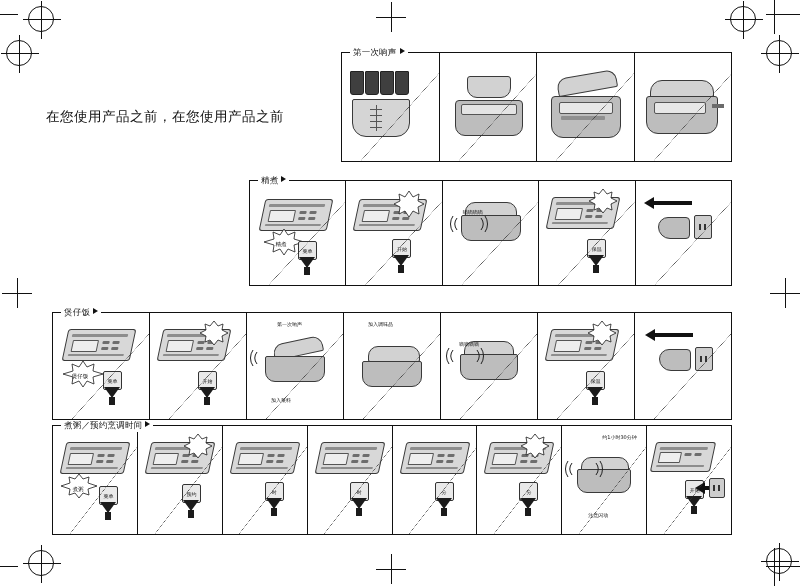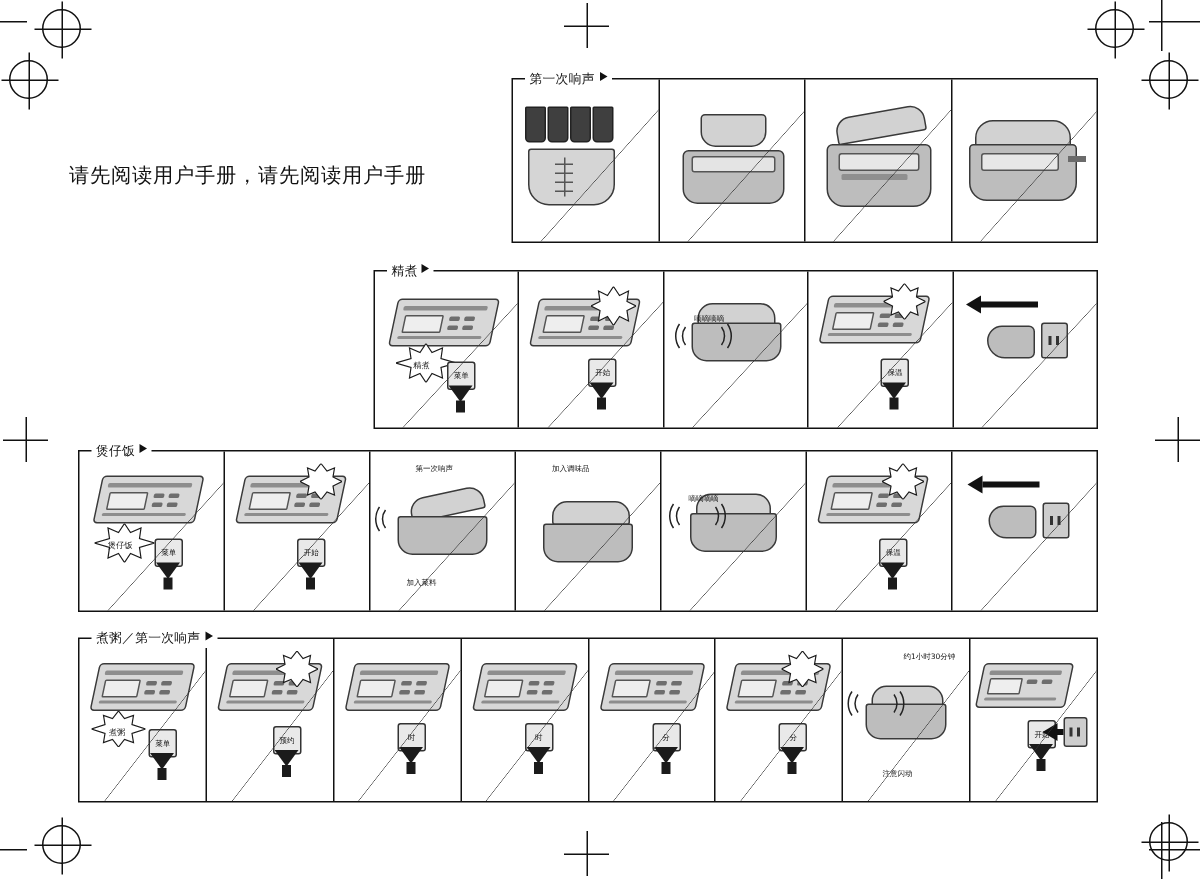--- a/index.html
+++ b/index.html
@@ -309,21 +309,21 @@
   <div class="cross" style="left:770px; top:278px;"></div>
 
   <div class="trim" style="left:766px; top:14px; width:34px; height:1px;"></div>
   <div class="trim" style="left:774px; top:0px; width:1px; height:34px;"></div>
   <div class="trim" style="left:766px; top:566px; width:34px; height:1px;"></div>
   <div class="trim" style="left:774px; top:548px; width:1px; height:38px;"></div>
   <div class="trim" style="left:0px; top:14px; width:18px; height:1px;"></div>
   <div class="trim" style="left:0px; top:566px; width:18px; height:1px;"></div>
 
 
-  <div class="subtitle">请先阅读用户手册，请先阅读用户手册</div>
+  <div class="subtitle">在您使用产品之前，在您使用产品之前</div>
 
 
   <div class="panel" style="left:341px; top:52px; width:391px; height:110px;">
     <div class="cells">
 
       <div class="cell diag">
 
         <div class="g" style="left:8px; top:18px;">
           <div style="position:absolute;left:0;top:0;width:12px;height:22px;background:#3f3f3f;border:1px solid #222;border-radius:1px 1px 3px 3px;"></div>
           <div style="position:absolute;left:15px;top:0;width:12px;height:22px;background:#3f3f3f;border:1px solid #222;border-radius:1px 1px 3px 3px;"></div>
@@ -463,21 +463,21 @@
         </div>
         <div class="hand" style="left:22px; top:36px; width:30px; height:20px;"></div>
         <div class="arrowstem" style="left:18px; top:20px; width:38px;"></div>
         <div class="leftarrow" style="left:8px; top:16px;"></div>
       </div>
 
     </div>
     <div class="panel-label" style="left:8px; top:-6px; background:#fff; padding:0 3px;"><span>精煮</span><span class="tri"></span></div>
   </div>
 
-  <div class="panel" style="left:52px; top:300px; width:680px; height:108px;">
+  <div class="panel" style="left:52px; top:312px; width:680px; height:108px;">
     <div class="cells">
 
       <div class="cell diag">
         <div class="ctlpanel" style="left:12px; top:16px; width:66px; height:30px;">
           <div class="ctl-row" style="left:4px; top:4px; width:56px;"></div>
           <div class="lcd" style="left:6px; top:10px; width:24px; height:10px;"></div>
           <div class="ctl-btn" style="left:36px; top:11px;"></div>
           <div class="ctl-btn" style="left:46px; top:11px;"></div>
           <div class="ctl-btn" style="left:36px; top:17px;"></div>
           <div class="ctl-btn" style="left:46px; top:17px;"></div>
@@ -746,16 +746,16 @@
         </div>
         <div class="socket" style="left:62px; top:52px; width:14px; height:18px;">
           <div class="hole" style="left:3px; top:6px;"></div>
           <div class="hole" style="left:8px; top:6px;"></div>
         </div>
         <div class="leftarrow" style="left:48px; top:56px;"></div>
         <div class="arrowstem" style="left:56px; top:60px; width:6px;"></div>
       </div>
 
     </div>
-    <div class="panel-label" style="left:8px; top:-6px; background:#fff; padding:0 3px;"><span>煮粥／第一次响声</span><span class="tri"></span></div>
+    <div class="panel-label" style="left:8px; top:-6px; background:#fff; padding:0 3px;"><span>煮粥／预约烹调时间</span><span class="tri"></span></div>
   </div>
 
 </div>
 
 </body></html>

